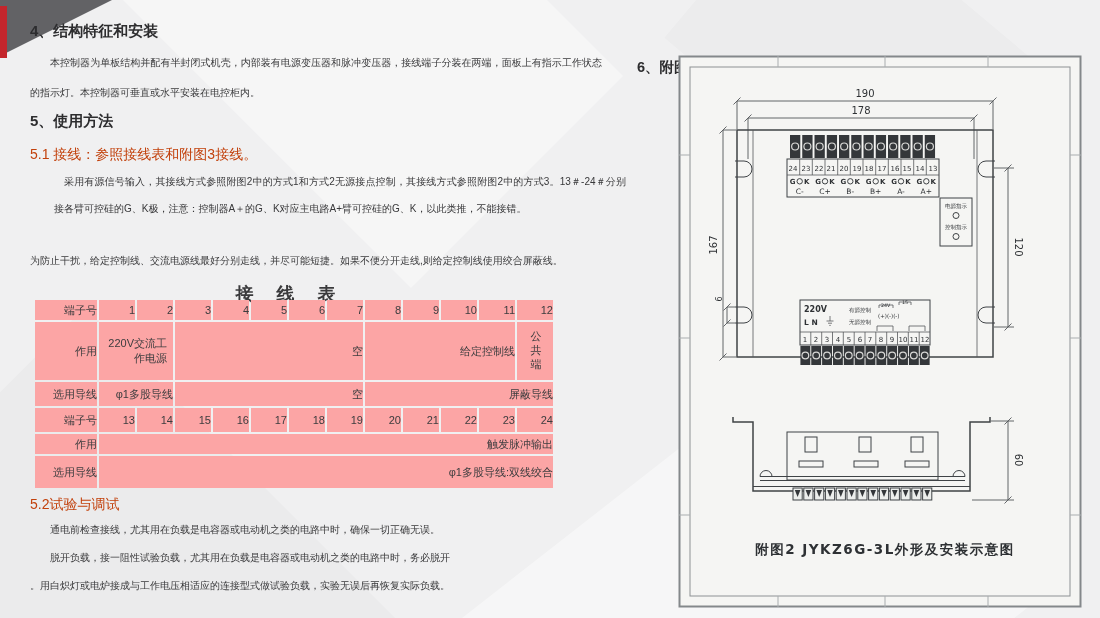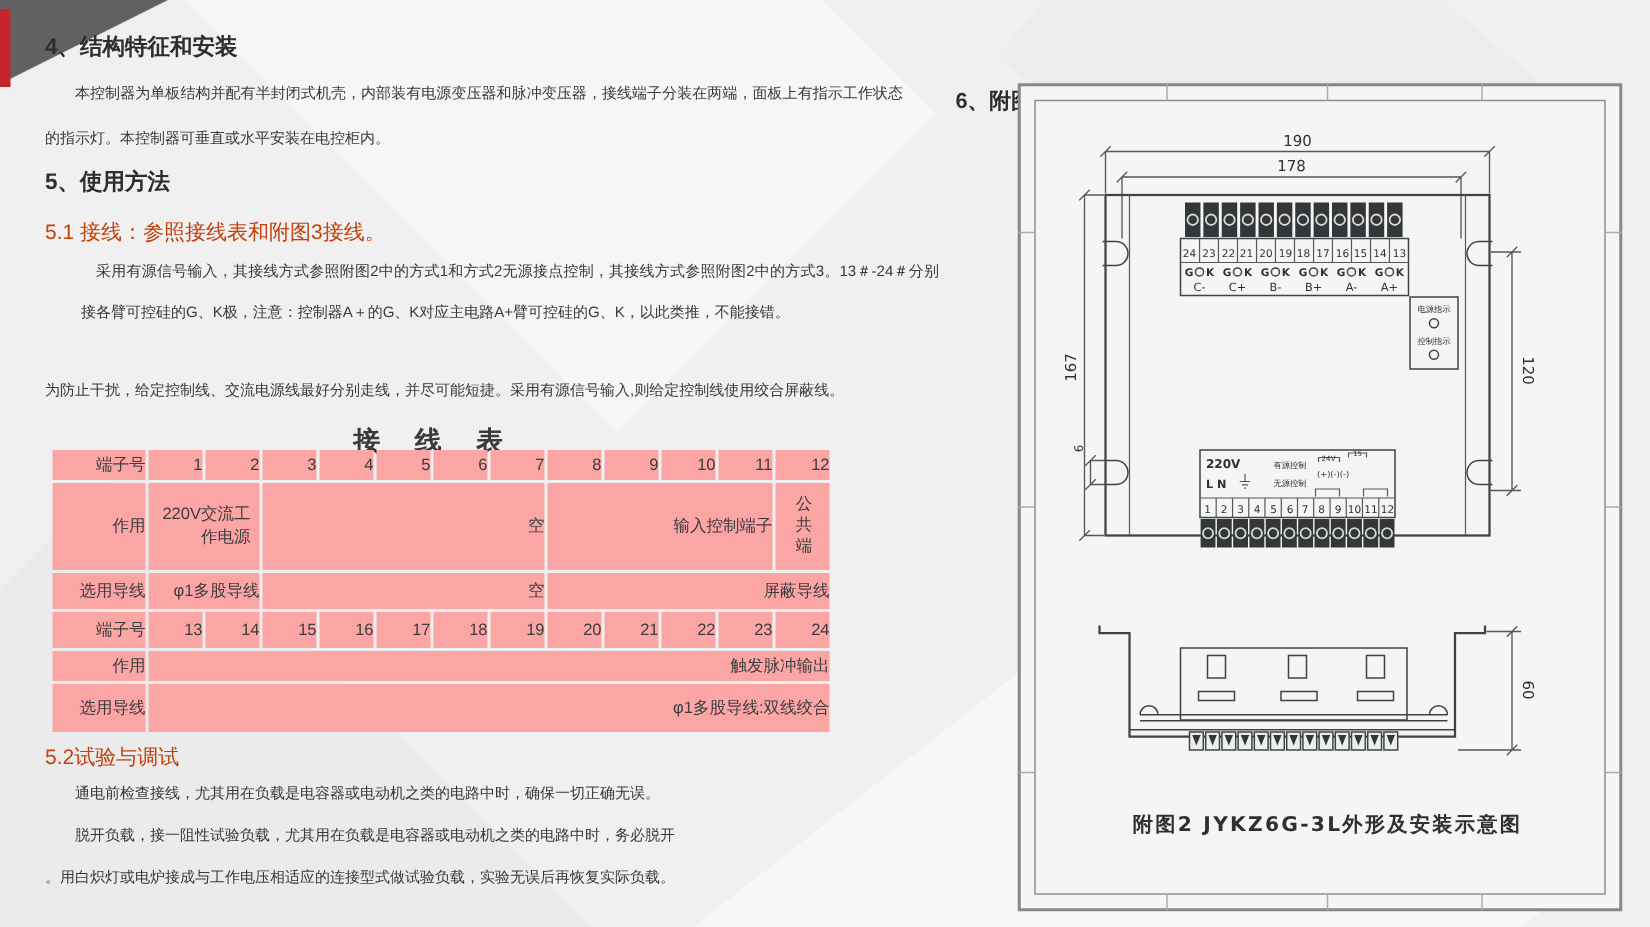--- a/index.html
+++ b/index.html
@@ -69,21 +69,21 @@
 <div class="bg-shape" id="chev4"></div>
 <div class="bg-shape" id="corner-dark"></div>
 <div class="bg-shape" id="red-bar"></div>
 
 <div class="abs heading" style="left:30px;top:22px;">4、结构特征和安装</div>
 <div class="abs para indent" style="left:30px;top:48px;width:572px;line-height:30px;">本控制器为单板结构并配有半封闭式机壳，内部装有电源变压器和脉冲变压器，接线端子分装在两端，面板上有指示工作状态的指示灯。本控制器可垂直或水平安装在电控柜内。</div>
 
 <div class="abs heading" style="left:30px;top:112px;">5、使用方法</div>
 <div class="abs sub-heading" style="left:30px;top:146px;">5.1 接线：参照接线表和附图3接线。</div>
 <div class="abs para indent1" style="left:30px;top:168px;width:572px;line-height:27px;margin-left:24px;">采用有源信号输入，其接线方式参照附图2中的方式1和方式2无源接点控制，其接线方式参照附图2中的方式3。13＃-24＃分别接各臂可控硅的G、K极，注意：控制器A＋的G、K对应主电路A+臂可控硅的G、K，以此类推，不能接错。</div>
-<div class="abs para" style="left:30px;top:247px;width:572px;line-height:27px;">为防止干扰，给定控制线、交流电源线最好分别走线，并尽可能短捷。采用有源信号输入,则给定控制线使用绞合屏蔽线。</div>
+<div class="abs para" style="left:30px;top:247px;width:572px;line-height:27px;">为防止干扰，给定控制线、交流电源线最好分别走线，并尽可能短捷。如果不便分开走线,则给定控制线使用绞合屏蔽线。</div>
 
 <div class="abs" id="wiring-table-title">接 线 表</div>
 
 <div class="abs" style="left:33px;top:298px;">
   <table class="wiring">
     <colgroup>
       <col style="width:62px;">
       <col span="12" style="width:36px;">
     </colgroup>
     <tbody>
@@ -99,21 +99,21 @@
       <td>8</td>
       <td>9</td>
       <td>10</td>
       <td>11</td>
       <td>12</td>
     </tr>
     <tr class="r-fn1">
       <th>作用</th>
       <td colspan="2" style="padding:0 6px;">220V交流工作电源</td>
       <td colspan="5">空</td>
-      <td colspan="4">输入控制端子</td>
+      <td colspan="4">给定控制线</td>
       <td class="vtext">
             <span>公共端</span>
           </td>
     </tr>
     <tr class="r-wire1">
       <th>选用导线</th>
       <td colspan="2">φ1多股导线</td>
       <td colspan="5">空</td>
       <td colspan="5">屏蔽导线</td>
     </tr>

